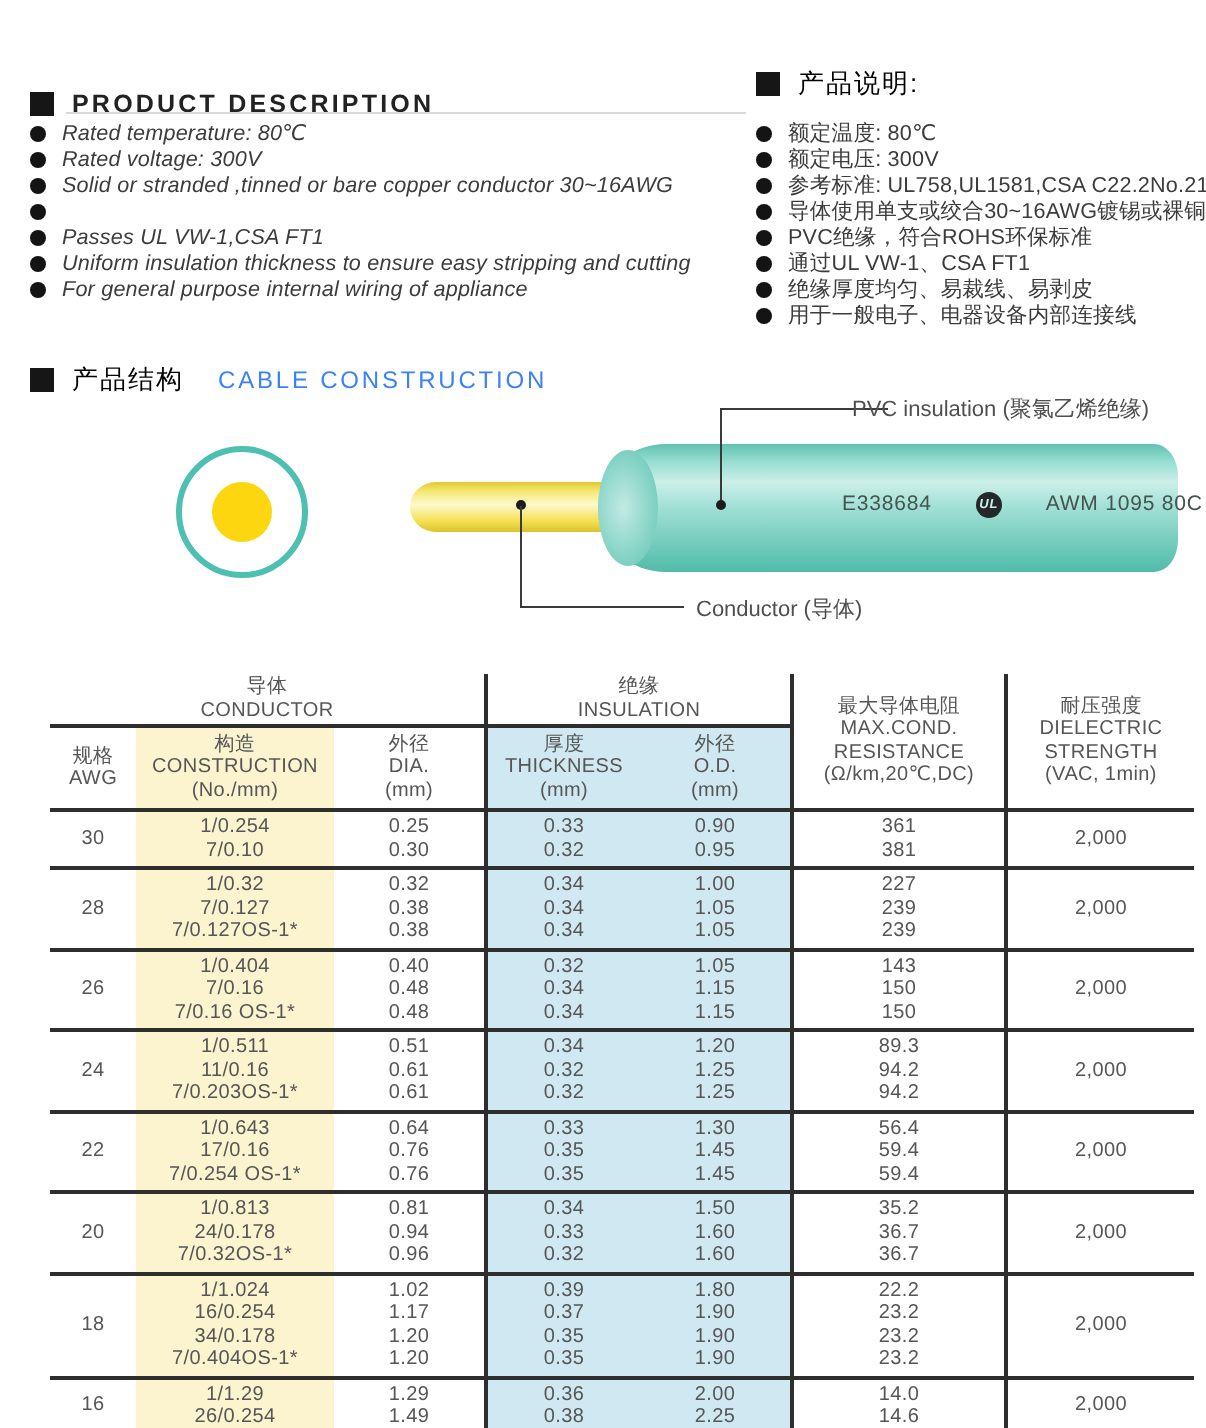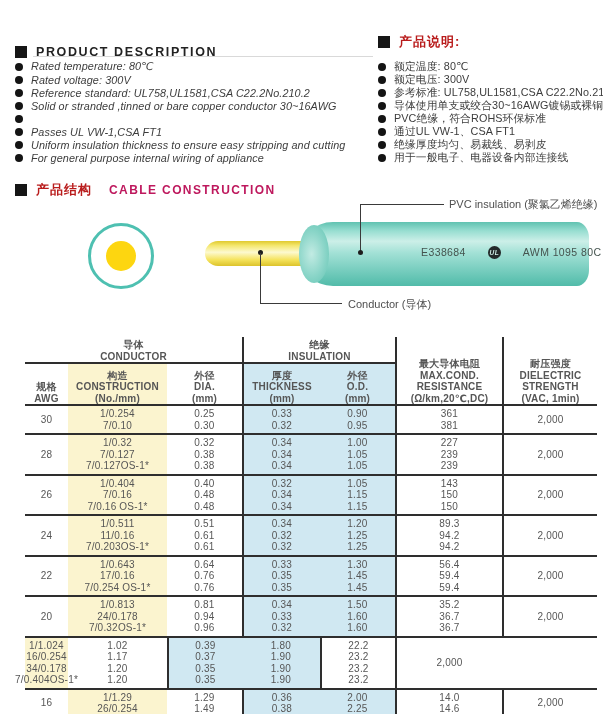--- a/index.html
+++ b/index.html
@@ -3,22 +3,22 @@
 <meta charset="utf-8">
 <style>
   html,body{margin:0;padding:0;background:#fff;}
   .page{position:relative;width:603px;height:714px;background:#ffffff;overflow:hidden;
         font-family:"Liberation Sans","DejaVu Sans",sans-serif;}
 
   
   .sec-head{position:absolute;display:flex;align-items:center;gap:9px;}
   .sq{width:12px;height:12px;background:#161616;flex:none;}
   .head-en-txt{font-size:12.5px;font-weight:bold;color:#222;letter-spacing:1.6px;}
-  .head-zh-txt{font-size:13px;font-weight:bold;color:#b91c1c;letter-spacing:1px;}
-  .head-sub{font-size:12px;color:#be185d;letter-spacing:1.4px;font-weight:bold;margin-left:8px;}
+  .head-zh-txt{font-size:13px;font-weight:normal;color:#000000;letter-spacing:1px;}
+  .head-sub{font-size:12px;color:#3b82f6;letter-spacing:1.4px;font-weight:normal;margin-left:8px;}
   .head-rule{position:absolute;left:33px;top:56px;width:340px;height:1px;background:#d9d9d9;}
 
   
   .b-list{position:absolute;top:60px;}
   .list-en{left:15px;width:362px;font-style:italic;}
   .list-zh{left:378px;width:228px;}
   .b-row{display:flex;align-items:center;height:13px;}
   .b-dot{width:8px;height:8px;border-radius:50%;background:#141414;flex:none;margin-right:8px;}
   .b-txt{font-size:10.8px;color:#3c3c3c;white-space:nowrap;letter-spacing:0.1px;}
 
@@ -42,22 +42,22 @@
   .lead{position:absolute;background:#3a3a3a;}
   .lead-dot{position:absolute;width:5px;height:5px;border-radius:50%;background:#1d1d1d;}
   .dia-label{position:absolute;font-size:11px;color:#4f4f4f;white-space:nowrap;}
 
   
   .spec{position:absolute;left:25px;top:337px;width:572px;
         --cols:43px 99px 75px 78px 75px 107px 95px;
         font-size:10px;color:#565656;letter-spacing:0.2px;}
   .thead{display:grid;grid-template-columns:var(--cols);grid-template-rows:27px 40px;
          border-bottom:2px solid #2e2e2e;}
-  .hcell{display:flex;flex-direction:column;align-items:center;justify-content:flex-end;
-         line-height:11.5px;text-align:center;font-weight:bold;}
+  .hcell{display:flex;flex-direction:column;align-items:center;justify-content:center;
+         line-height:11.5px;text-align:center;}
   .g-left{grid-area:1/1/2/4;border-bottom:2px solid #2e2e2e;}
   .g-ins {grid-area:1/4/2/6;border-bottom:2px solid #2e2e2e;border-left:2px solid #2e2e2e;}
   .h-res {grid-area:1/6/3/7;border-left:2px solid #2e2e2e;}
   .h-die {grid-area:1/7/3/8;border-left:2px solid #2e2e2e;}
   .h-awg {grid-area:2/1/3/2;}
   .h-con {grid-area:2/2/3/3;background:var(--yellow);}
   .h-dia {grid-area:2/3/3/4;}
   .h-thk {grid-area:2/4/3/5;background:var(--blue);border-left:2px solid #2e2e2e;}
   .h-od  {grid-area:2/5/3/6;background:var(--blue);}
   .t-row{display:grid;grid-template-columns:var(--cols);border-bottom:2px solid #2e2e2e;}
@@ -87,24 +87,20 @@
       <div class="b-row">
         <span class="b-dot"></span>
         <span class="b-txt">Rated temperature: 80℃</span>
       </div>
       <div class="b-row">
         <span class="b-dot"></span>
         <span class="b-txt">Rated voltage: 300V</span>
       </div>
       <div class="b-row">
         <span class="b-dot"></span>
-        <span class="b-txt">Reference standard: UL758,UL1581,CSA C22.2No.210.2</span>
-      </div>
-      <div class="b-row">
-        <span class="b-dot"></span>
         <span class="b-txt">Solid or stranded ,tinned or bare copper conductor 30~16AWG</span>
       </div>
       <div class="b-row">
         <span class="b-dot"></span>
       </div>
       <div class="b-row">
         <span class="b-dot"></span>
         <span class="b-txt">Passes UL VW-1,CSA FT1</span>
       </div>
       <div class="b-row">
@@ -164,21 +160,21 @@
   <div class="sleeve-cap"></div>
   <div class="marking">
     <span>E338684</span>
     <span class="ul-logo">UL</span>
     <span>AWM 1095 80C 300V VW-1</span>
   </div>
 
   <div class="lead" style="left:360px;top:204px;width:84px;height:1px;"></div>
   <div class="lead" style="left:360px;top:204px;width:1px;height:50px;"></div>
   <div class="lead-dot" style="left:358px;top:250px;"></div>
-  <div class="dia-label" style="left:449px;top:197px;">PVC insulation (聚氯乙烯绝缘)</div>
+  <div class="dia-label" style="left:426px;top:197px;">PVC insulation (聚氯乙烯绝缘)</div>
 
   <div class="lead-dot" style="left:258px;top:250px;"></div>
   <div class="lead" style="left:260px;top:253px;width:1px;height:50px;"></div>
   <div class="lead" style="left:260px;top:303px;width:82px;height:1px;"></div>
   <div class="dia-label" style="left:348px;top:297px;">Conductor (导体)</div>
 
   <div class="spec">
     <div class="thead">
       <div class="hcell g-left">
           <div class="ln">导体</div>
@@ -389,20 +385,21 @@
             <div class="ln">1.60</div>
           </div>
           <div class="cell c-res divL">
             <div class="ln">35.2</div>
             <div class="ln">36.7</div>
             <div class="ln">36.7</div>
           </div>
           <div class="cell c-die divL">2,000</div>
         </div>
         <div class="t-row">
+          <div class="cell c-awg">18</div>
           <div class="cell c-con">
             <div class="ln">1/1.024</div>
             <div class="ln">16/0.254</div>
             <div class="ln">34/0.178</div>
             <div class="ln">7/0.404OS-1*</div>
           </div>
           <div class="cell c-dia">
             <div class="ln">1.02</div>
             <div class="ln">1.17</div>
             <div class="ln">1.20</div>

